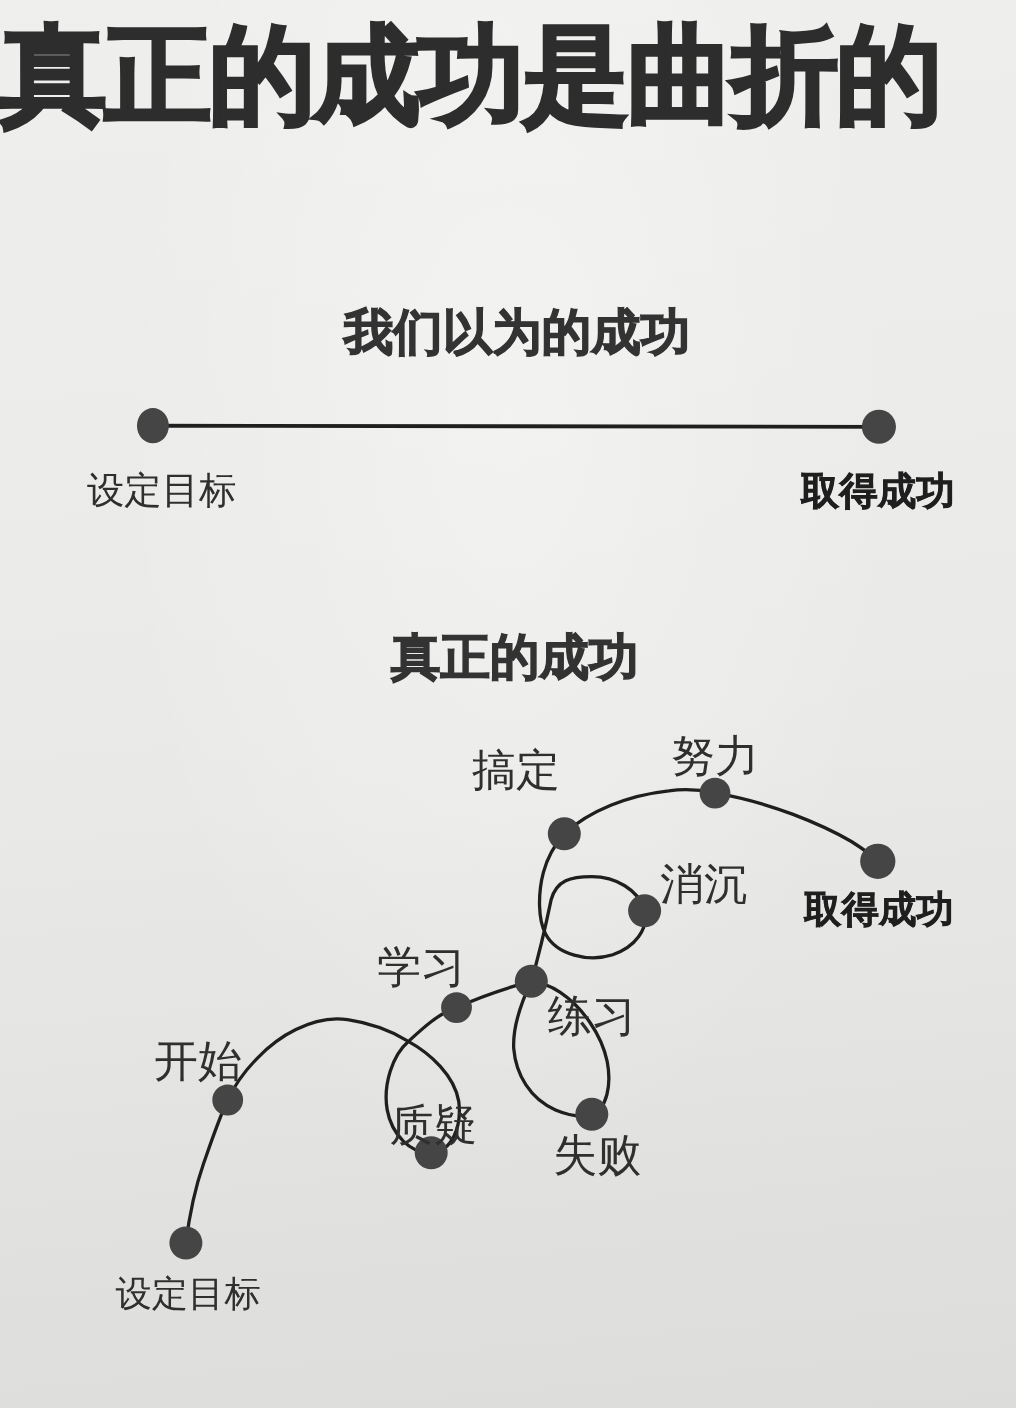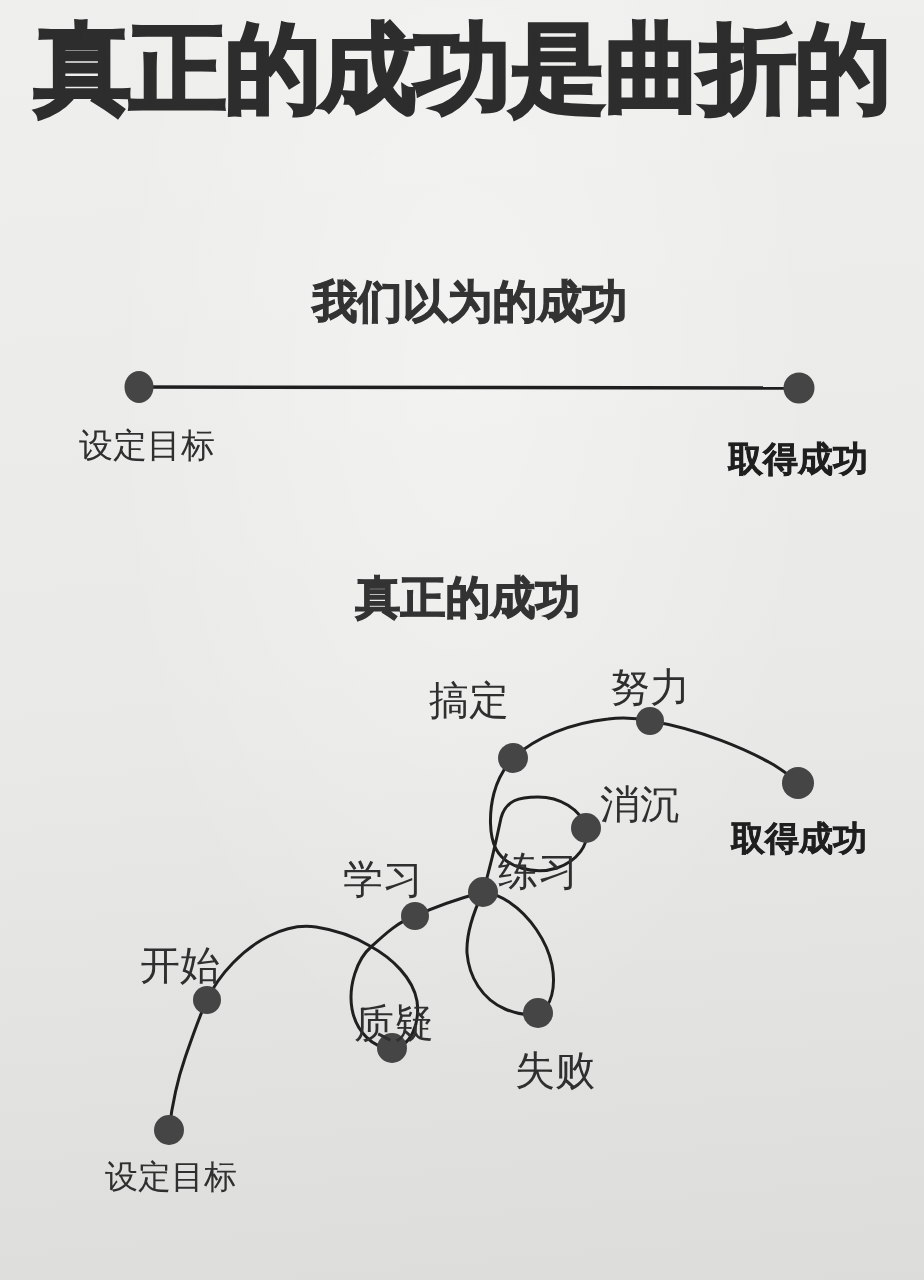--- a/index.html
+++ b/index.html
@@ -8,53 +8,53 @@
     width:924px;height:1280px;
     overflow:hidden;
     font-family:"Liberation Sans","DejaVu Sans",sans-serif;
     background:
       radial-gradient(ellipse at 50% 30%, rgba(255,255,255,.35) 0%, rgba(255,255,255,0) 55%),
       linear-gradient(175deg,#efefed 0%, #e9e9e7 55%, #dcdcda 100%);
     color:#2d2d2d;
   }
   .poster-title{
     position:absolute; top:18px; left:0; width:100%;
-    text-align:center;
+    text-align:left;
     font-size:97px; line-height:1.06; font-weight:900;
     letter-spacing:-2px;
     color:#2d2d2d;
     -webkit-text-stroke:3px #2d2d2d;
     white-space:nowrap;
   }
   .section-heading{
     position:absolute; transform:translate(-50%,-50%);
     font-size:45px; font-weight:900; color:#333;
     -webkit-text-stroke:1.2px #333;
     white-space:nowrap;
   }
   .h-expected{left:470px; top:302px;}
   .h-reality {left:468px; top:598px;}
   svg.lines{position:absolute; left:0; top:0;}
   .plabel{
     position:absolute; transform:translate(-50%,-50%);
     font-size:40px; color:#2f2f2f; white-space:nowrap;
   }
   .plabel-big{font-size:34px;}
-  .plabel-strong{font-weight:800; font-size:34px; color:#1f1f1f;margin-top:12px; -webkit-text-stroke:.6px #1f1f1f;}
+  .plabel-strong{font-weight:800; font-size:34px; color:#1f1f1f; -webkit-text-stroke:.6px #1f1f1f;}
   
   .l-exp-start {left:147px; top:446px;}
   .l-exp-end   {left:798px; top:447px; font-size:35px;}
   
   .l-effort    {left:650px; top:687px;}
   .l-done      {left:469px; top:700px;}
   .l-dejection {left:640px; top:804px;}
   .l-succeed2  {left:799px; top:827px;}
   .l-learn     {left:383px; top:879px;text-align:right;}
-  .l-practice  {left:538px; top:871px;}
-  .l-fail      {left:555px; top:1050px;margin-top:20px;}
+  .l-practice  {left:538px; top:924px;}
+  .l-fail      {left:543px; top:1050px;}
   .l-doubt     {left:394px; top:1023px;}
   .l-start2    {left:180px; top:965px;}
   .l-setgoal2  {left:171px; top:1177px; font-size:33px;}
 </style>
 </head>
 <body>
 
 <div class="canvas">
 
   <div class="poster-title">真正的成功是曲折的</div>

